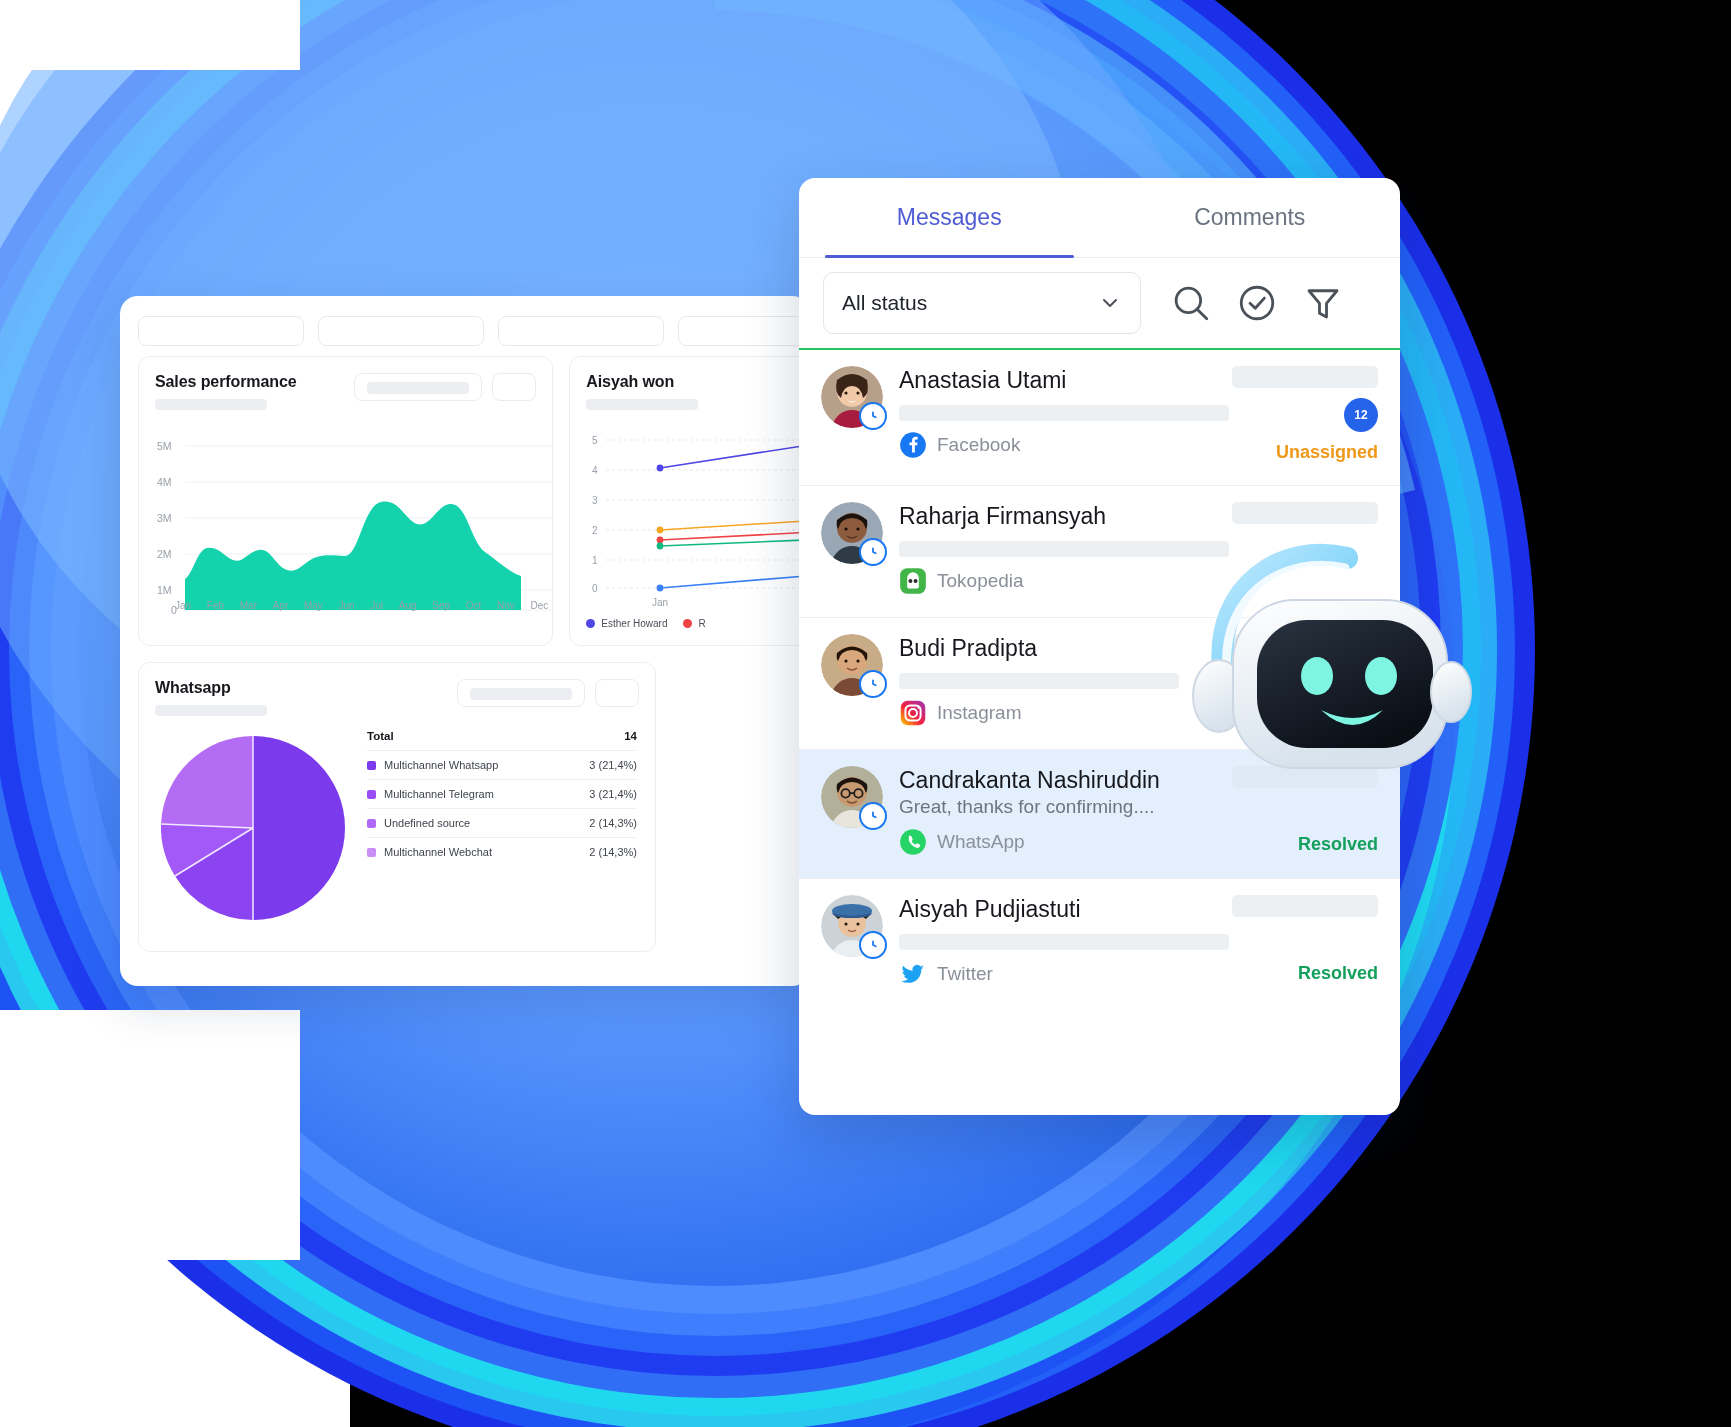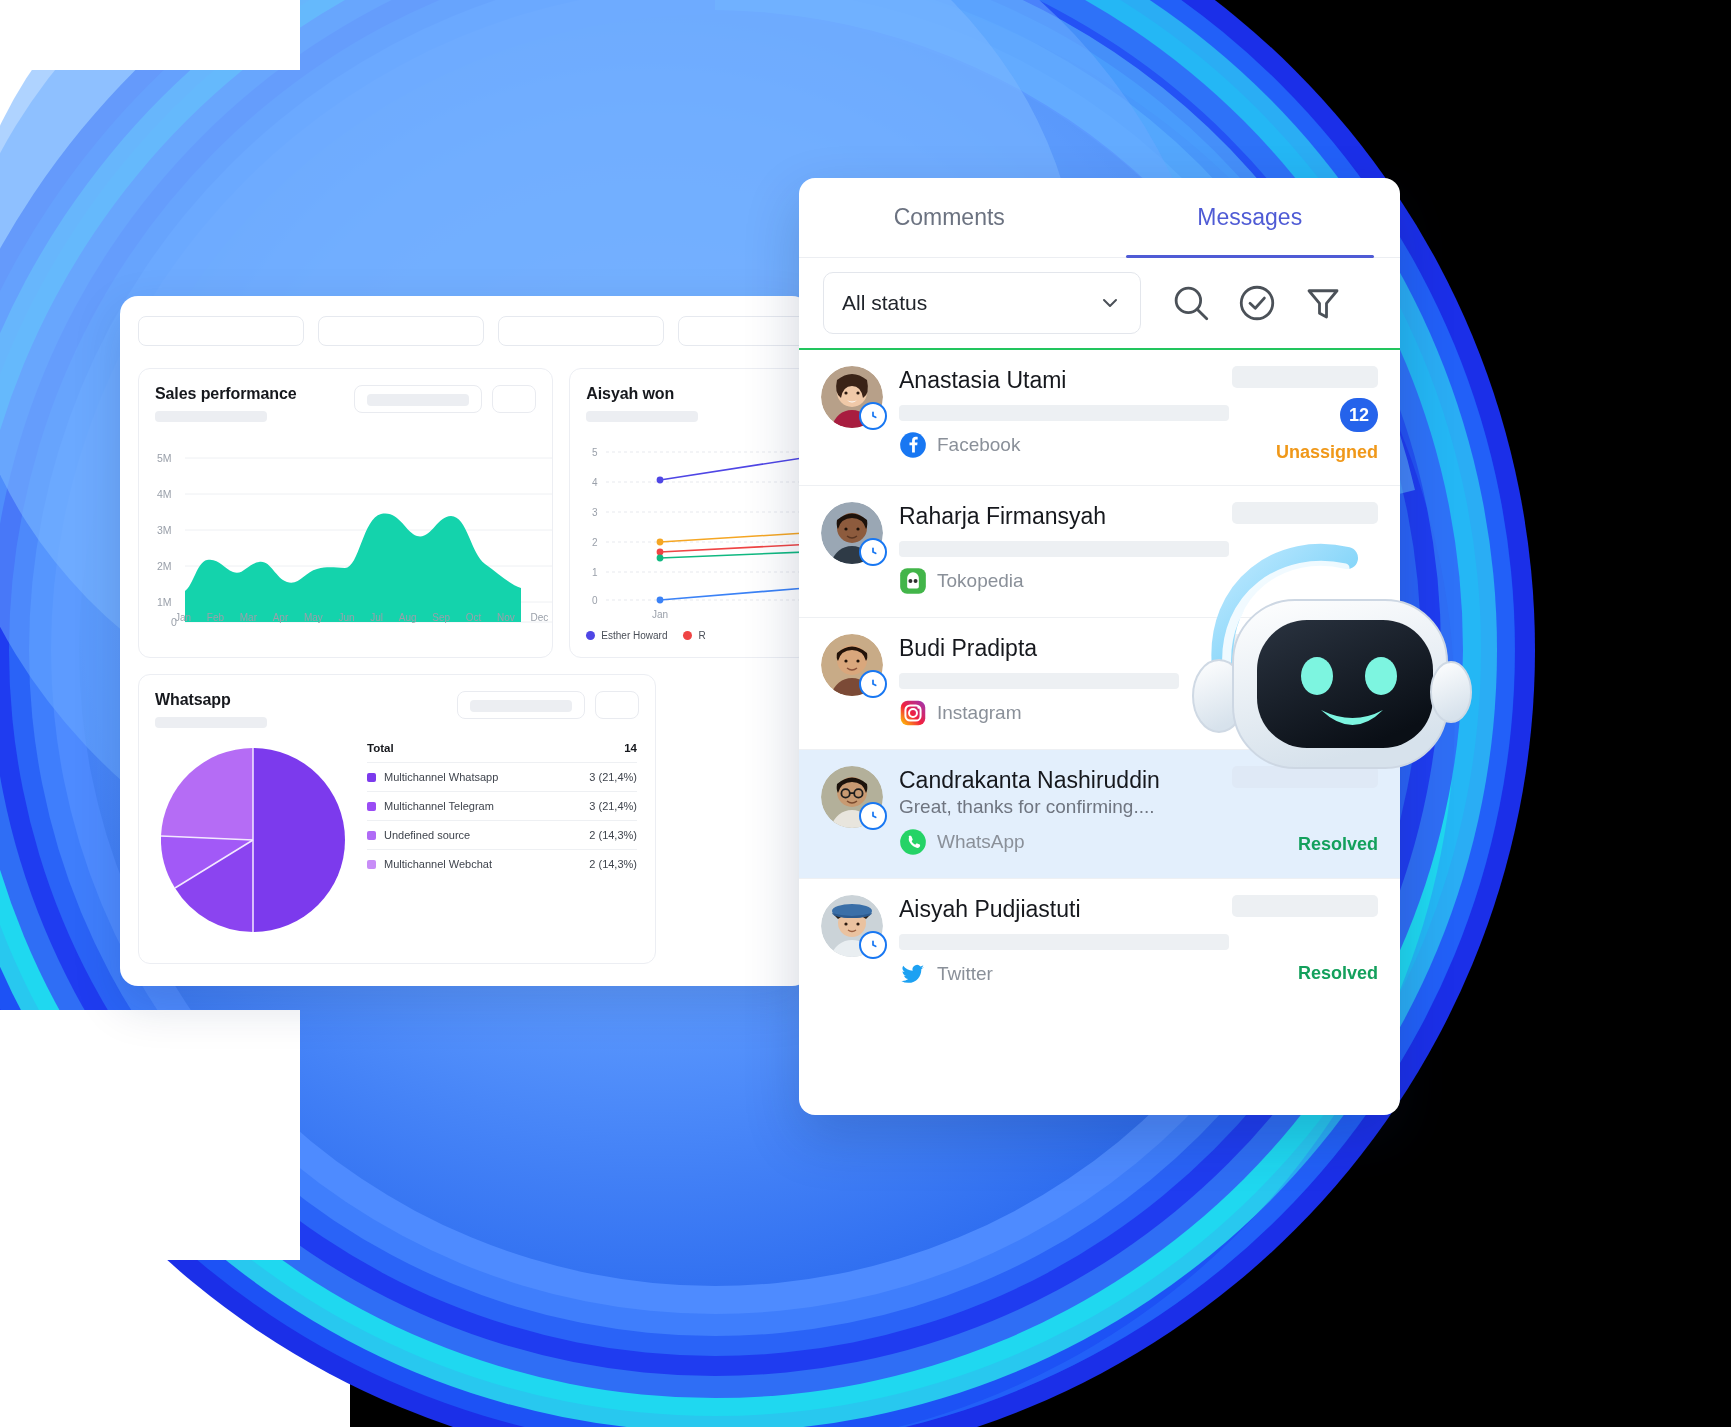--- a/index.html
+++ b/index.html
@@ -27,21 +27,21 @@
     box-shadow: 0 18px 48px rgba(20,40,90,.16);
     overflow:hidden;
   }
   .dash-toolbar { display:flex; gap:14px; padding:20px 18px 10px 18px; }
   .pill {
     height:30px; border:1px solid #e6e9ef; border-radius:8px; background:#fff;
     flex: 0 0 auto;
   }
   .pill.w1{width:166px;} .pill.w2{width:166px;} .pill.w3{width:166px;} .pill.w4{width:166px;}
 
-  .panel-row { display:flex; gap:16px; padding:0 0 0 18px;margin-top:12px; }
+  .panel-row { display:flex; gap:16px; padding:0 0 0 18px; }
   .panel {
     background:#fff; border:1px solid #eceef3; border-radius:12px;
     position:relative; overflow:hidden;
   }
   .panel-title {
     font-size:16px; font-weight:700; color:#16181d; letter-spacing:-.1px;
   }
   .panel-sub {
     width:112px; height:11px; background:#eceef2; border-radius:4px; margin-top:8px;
   }
@@ -105,21 +105,21 @@
   .msg-main { flex:1; min-width:0; }
   .msg-name { font-size:23px; color:#16181d; line-height:1.25; }
   .msg-preview { font-size:19px; color:#6f7580; margin-top:2px; }
   .blank-line { height:16px; background:#edf0f3; border-radius:4px; margin-top:10px; }
   .msg-channel { display:flex; align-items:center; gap:10px; margin-top:10px; }
   .chan-name { font-size:19px; color:#8a9099; }
   .msg-right { width:150px; flex:0 0 auto; display:flex; flex-direction:column; align-items:flex-end; gap:10px; }
   .blank-chip { width:146px; height:22px; background:#edf0f3; border-radius:5px; }
   .badge-count {
     min-width:34px; height:34px; padding:0 9px; border-radius:17px; background:#2563eb; color:#fff;
-    font-size:18px; display:flex; align-items:center; justify-content:center; font-weight:600;
+    font-size:12px; display:flex; align-items:center; justify-content:center; font-weight:600;
   }
   .status-unassigned { color:#f09819; font-size:18px; font-weight:700; }
   .status-resolved { color:#13a05c; font-size:18px; font-weight:700; }
 
   
   .robot { position:absolute; left:1175px; top:528px; width:300px; height:290px; }
 </style>
 </head>
 <body>
 
@@ -352,22 +352,22 @@
           </div>
         </div>
       </div>
 
     </div>
   </div>
 
   <div class="msgpanel">
 
     <div class="tabs">
+      <div class="tab active">Messages</div>
       <div class="tab">Comments</div>
-      <div class="tab active">Messages</div>
     </div>
 
     <div class="filters">
       <div class="select">
         <span class="select-label">All status</span>
         <svg width="24" height="24" viewBox="0 0 24 24" fill="none" stroke="#4b5158" stroke-width="2" stroke-linecap="round" stroke-linejoin="round">
             <polyline points="6 9 12 15 18 9"></polyline>
           </svg>
       </div>
       <div class="icon-btns">

